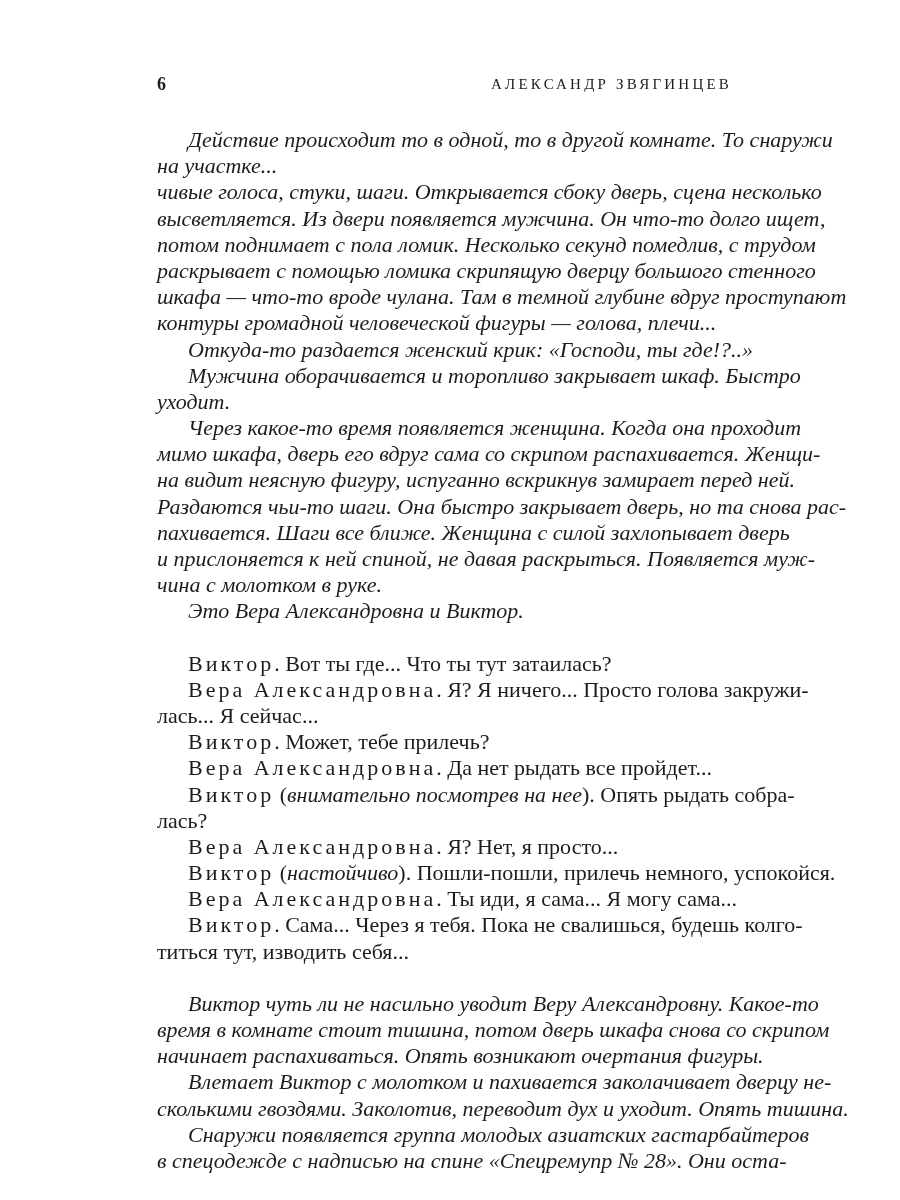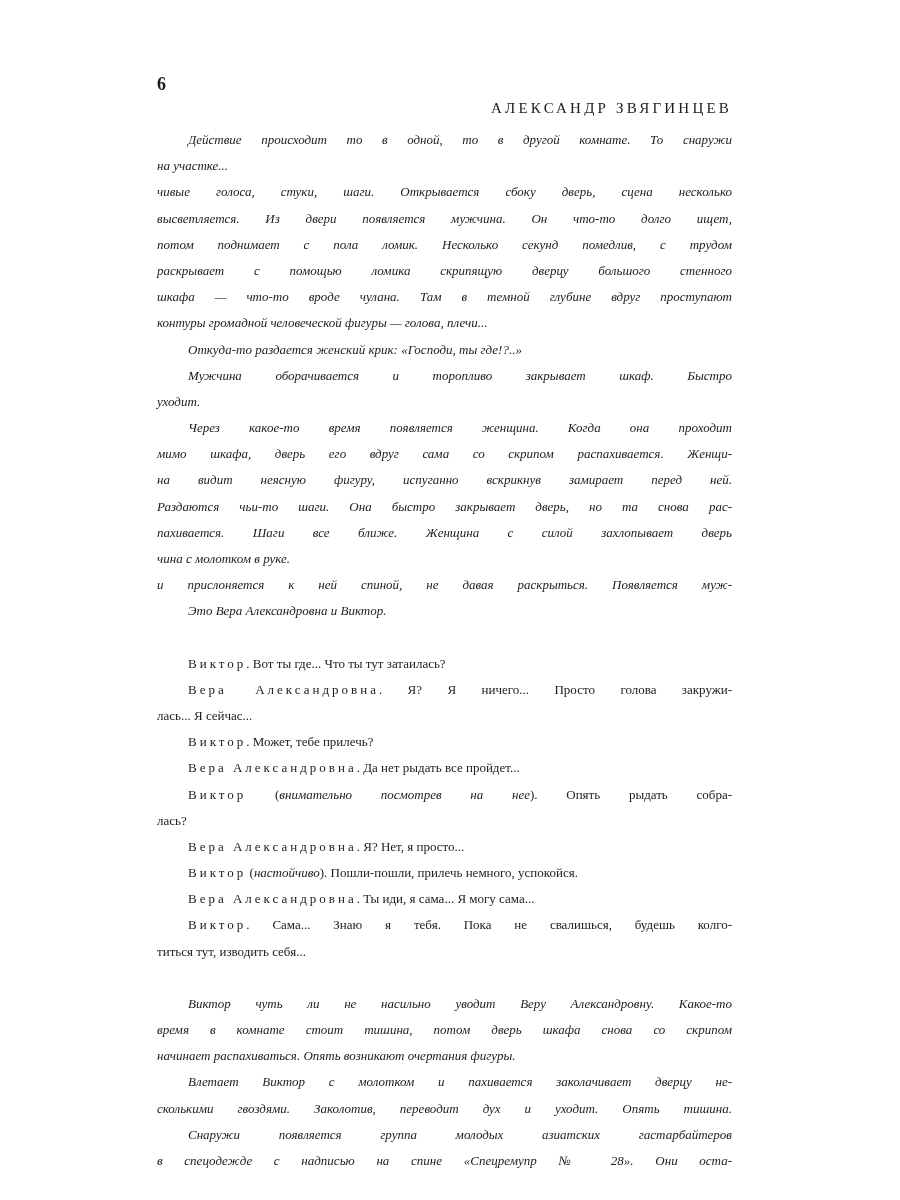--- a/index.html
+++ b/index.html
@@ -1,22 +1,22 @@
 <!DOCTYPE html>
 <html><head>
   <meta charset="utf-8">
   <style>
     html, body { margin: 0; padding: 0; background: #ffffff; }
     body { width: 900px; height: 1200px; position: relative; overflow: hidden;
       font-family: "Liberation Serif", "DejaVu Serif", serif; color: #1c1c1c; }
     .header { position: absolute; top: 74px; left: 157px; width: 575px; height: 24px; }
     .page-num { position: absolute; left: 0; top: 0; font-size: 18px; font-weight: bold; }
-    .running-head { position: absolute; right: 0; top: 2px; font-size: 15px; letter-spacing: 3.2px; margin-top: 24px; }
+    .running-head { position: absolute; right: 0; top: 2px; font-size: 15px; letter-spacing: 3.2px; }
     .body { position: absolute; top: 127px; left: 157px; width: 575px; }
-    .line { height: 26.2px; line-height: 26.2px; font-size: 13px; white-space: nowrap; }
+    .line { height: 26.2px; line-height: 26.2px; font-size: 22px; white-space: nowrap; }
     .line.j { text-align: justify; text-align-last: justify; }
     .line.indent { padding-left: 31px; }
     .it { font-style: italic; }
     .sp { letter-spacing: 3px; }
     .gap { height: 26px; }
   </style>
 </head>
 <body>
 
 <div class="header">
@@ -44,22 +44,22 @@
       <div>
         <div class="line it indent j">Мужчина оборачивается и торопливо закрывает шкаф. Быстро</div>
         <div class="line it">уходит.</div>
       </div>
       <div>
         <div class="line it indent j">Через какое-то время появляется женщина. Когда она проходит</div>
         <div class="line it j">мимо шкафа, дверь его вдруг сама со скрипом распахивается. Женщи-</div>
         <div class="line it j">на видит неясную фигуру, испуганно вскрикнув замирает перед ней.</div>
         <div class="line it j">Раздаются чьи-то шаги. Она быстро закрывает дверь, но та снова рас-</div>
         <div class="line it j">пахивается. Шаги все ближе. Женщина с силой захлопывает дверь</div>
+        <div class="line it j">и прислоняется к ней спиной, не давая раскрыться. Появляется муж-</div>
         <div class="line it">чина с молотком в руке.</div>
-        <div class="line it j">и прислоняется к ней спиной, не давая раскрыться. Появляется муж-</div>
       </div>
       <div>
         <div class="line it indent">Это Вера Александровна и Виктор.</div>
       </div>
     </div>
   <div class="gap"></div>
   <div id="dialogue">
       <div>
         <div class="line indent"><span class="sp">Виктор</span><span>. Вот ты где... Что ты тут затаилась?</span></div>
       </div>
@@ -80,21 +80,21 @@
       <div>
         <div class="line indent"><span class="sp">Вера Александровна</span><span>. Я? Нет, я просто...</span></div>
       </div>
       <div>
         <div class="line indent"><span class="sp">Виктор</span> (<span class="it">настойчиво</span>)<span>. Пошли-пошли, прилечь немного, успокойся.</span></div>
       </div>
       <div>
         <div class="line indent"><span class="sp">Вера Александровна</span><span>. Ты иди, я сама... Я могу сама...</span></div>
       </div>
       <div>
-        <div class="line indent j"><span class="sp">Виктор</span><span>. Сама... Знаю я тебя. Пока не свалишься, будешь колго-</span></div>
+        <div class="line indent j"><span class="sp">Виктор</span><span>. Сама... Через я тебя. Пока не свалишься, будешь колго-</span></div>
         <div class="line">титься тут, изводить себя...</div>
       </div>
     </div>
   <div class="gap"></div>
   <div id="sd-bottom">
       <div>
         <div class="line it indent j">Виктор чуть ли не насильно уводит Веру Александровну. Какое-то</div>
         <div class="line it j">время в комнате стоит тишина, потом дверь шкафа снова со скрипом</div>
         <div class="line it">начинает распахиваться. Опять возникают очертания фигуры.</div>
       </div>

